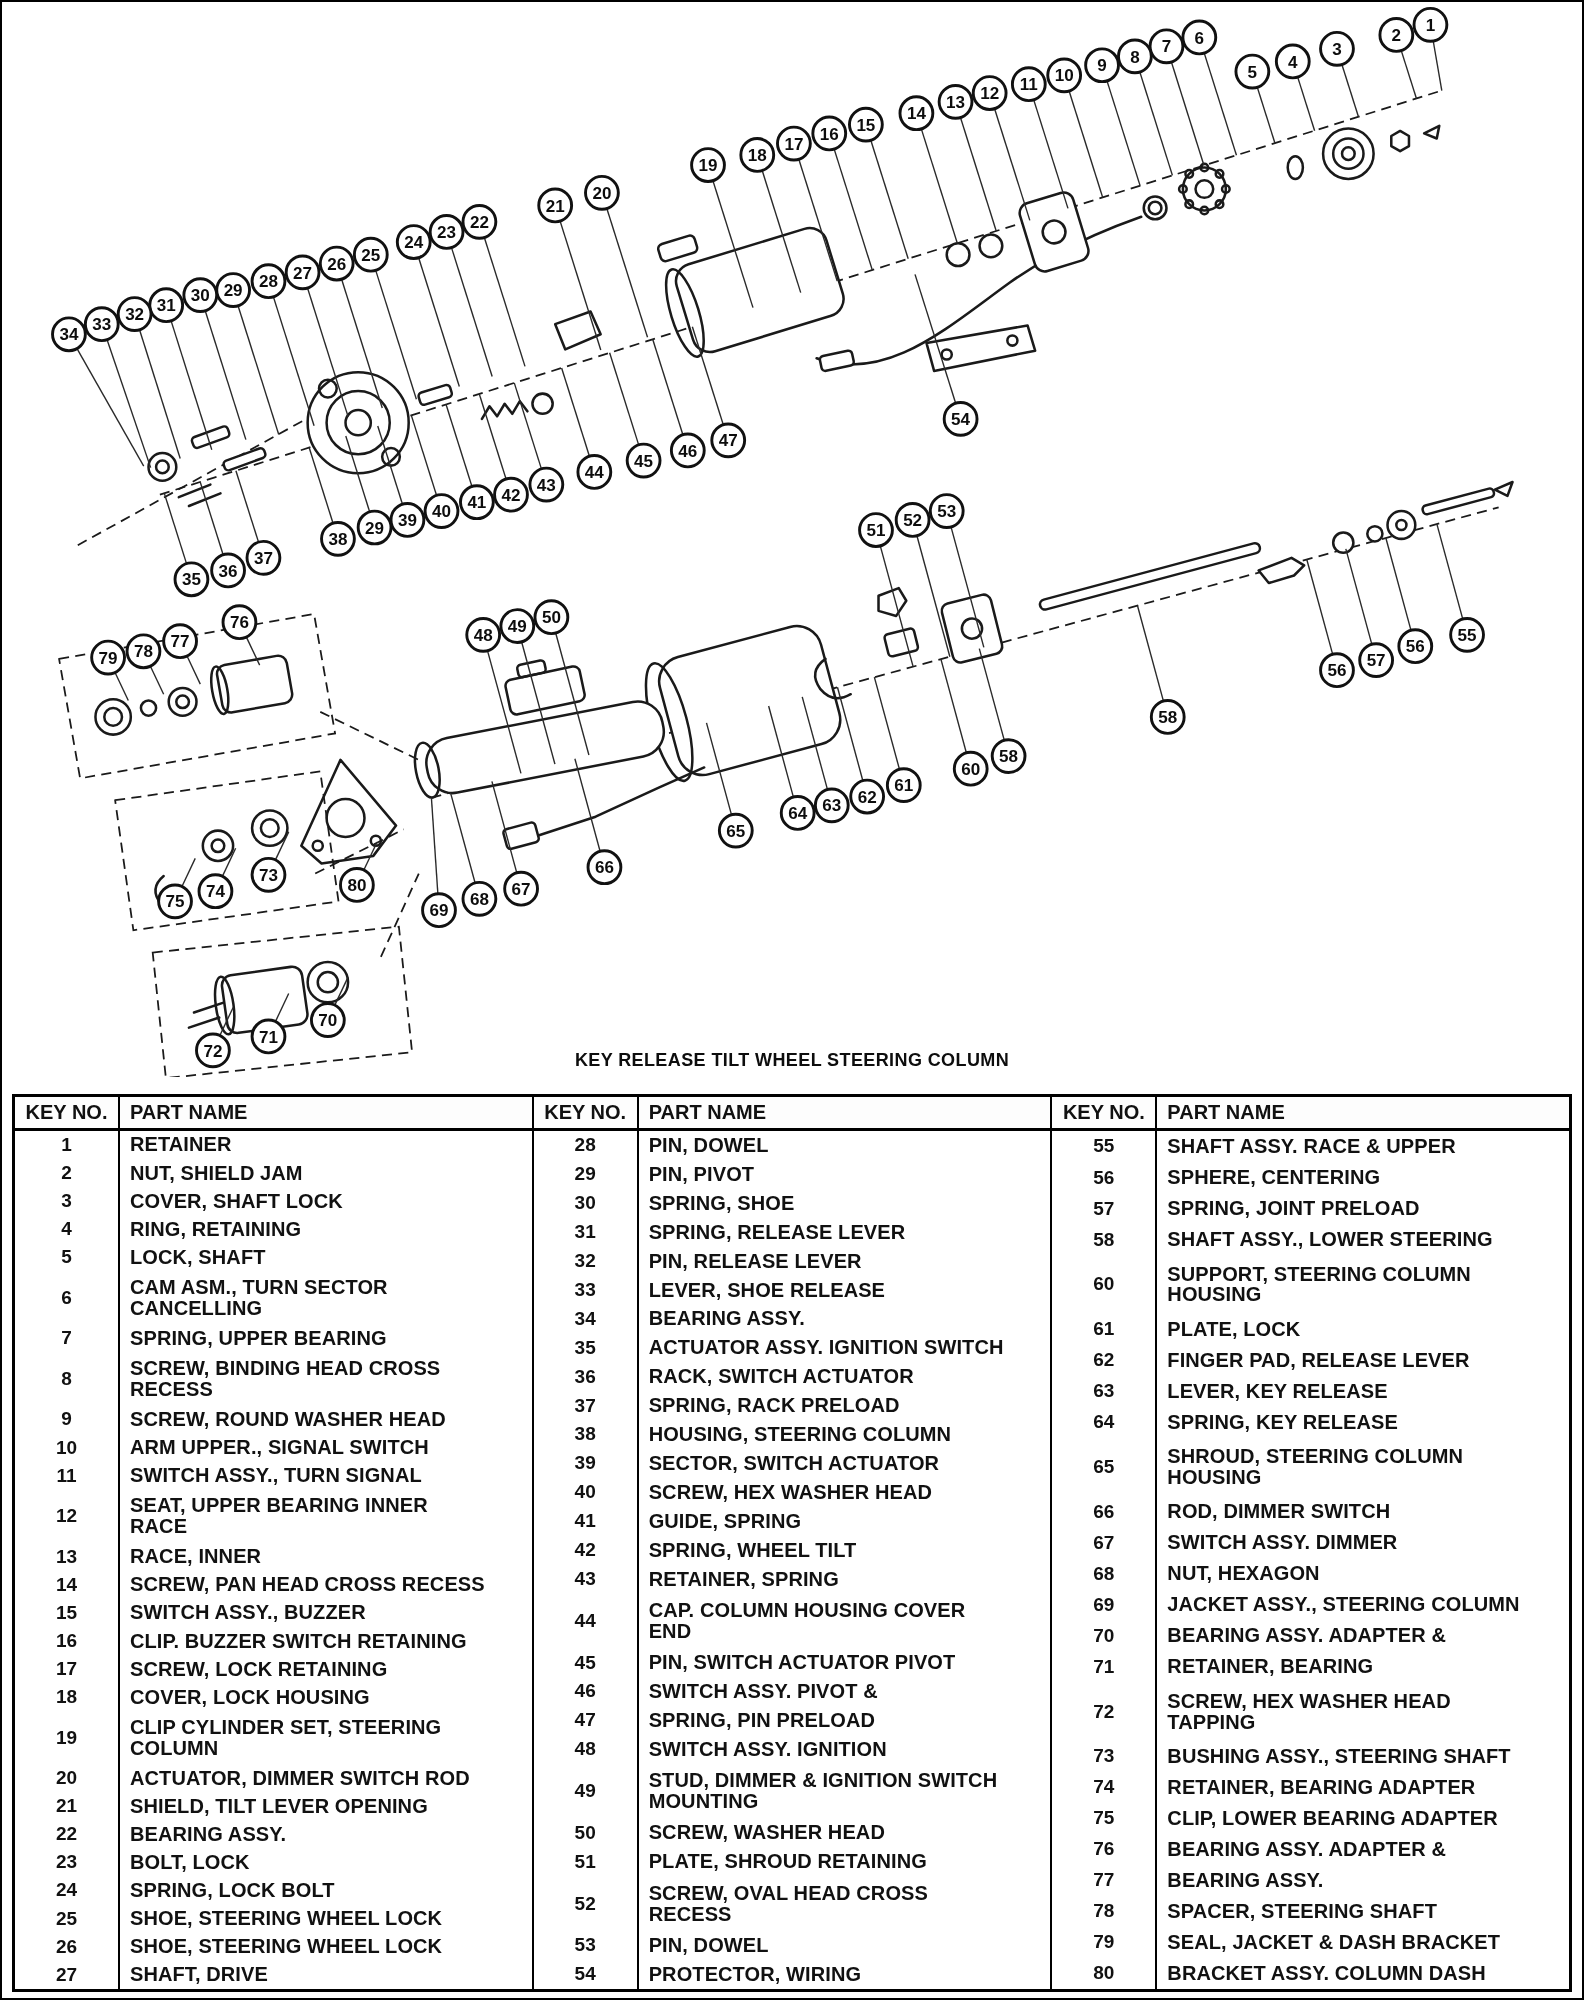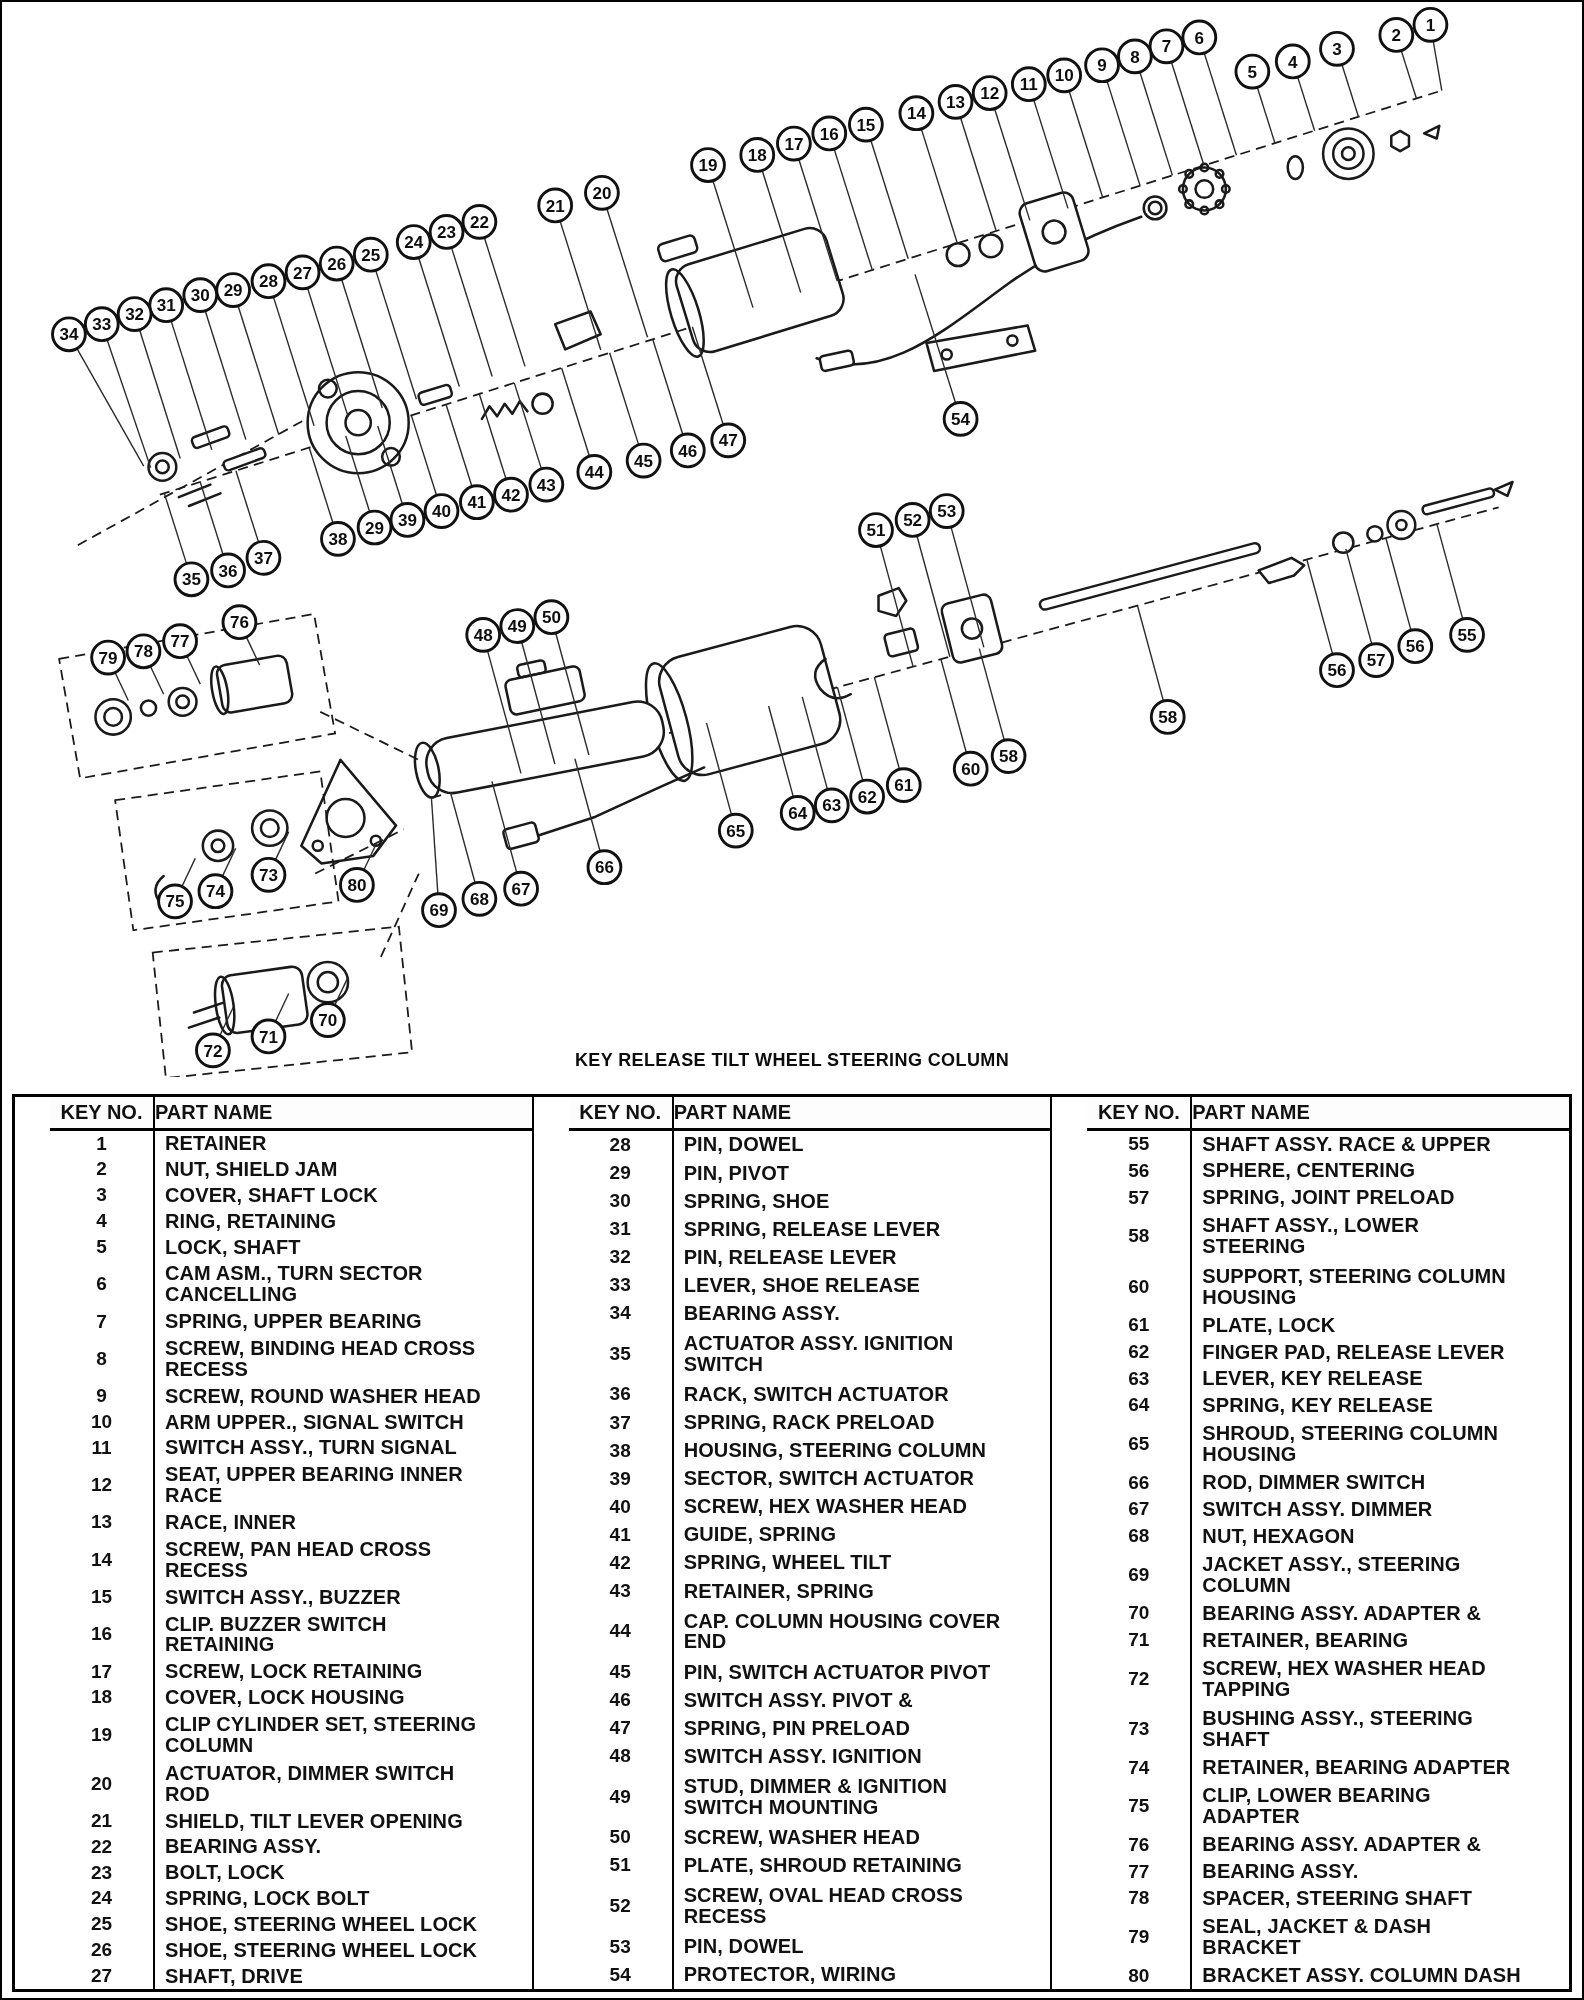--- a/index.html
+++ b/index.html
@@ -29,40 +29,39 @@
   .table-wrap {
     position:absolute; top:1092px; left:10px; right:10px; bottom:6px;
     border:3px solid #000;
     display:flex;
     background:#fff;
   }
   .group {
     flex:1 1 0;
     border-right:2px solid #000;
     display:flex;
-    margin-left:35px;
   }
   .group:last-child { border-right:none; }
   table.parts {
     width:100%; height:100%;
     border-collapse:collapse; table-layout:fixed;
   }
   table.parts thead th {
     border-bottom:3px solid #000;
     font-size:20px; font-weight:bold;
     height:32px;
     white-space:nowrap;
     background:#fdfdfd;
   }
   th.key, td.key {
     width:104px;
     border-right:2px solid #000;
     text-align:center;
   }
-  th.name { text-align:left; }
+  th.name { text-align:left; padding-left:10px; }
   td { font-size:20px; font-weight:bold; vertical-align:middle; }
   td.key { font-size:19px; }
   td.name {
     padding-left:10px; padding-right:44px;
     line-height:1.04;
     letter-spacing:.1px;
   }
   
   .sketch       { stroke:#1a1a1a; fill:none; stroke-width:2; stroke-linejoin:round; stroke-linecap:round; }
   .sketch-fill  { stroke:#1a1a1a; fill:#ffffff; stroke-width:2; stroke-linejoin:round; }

